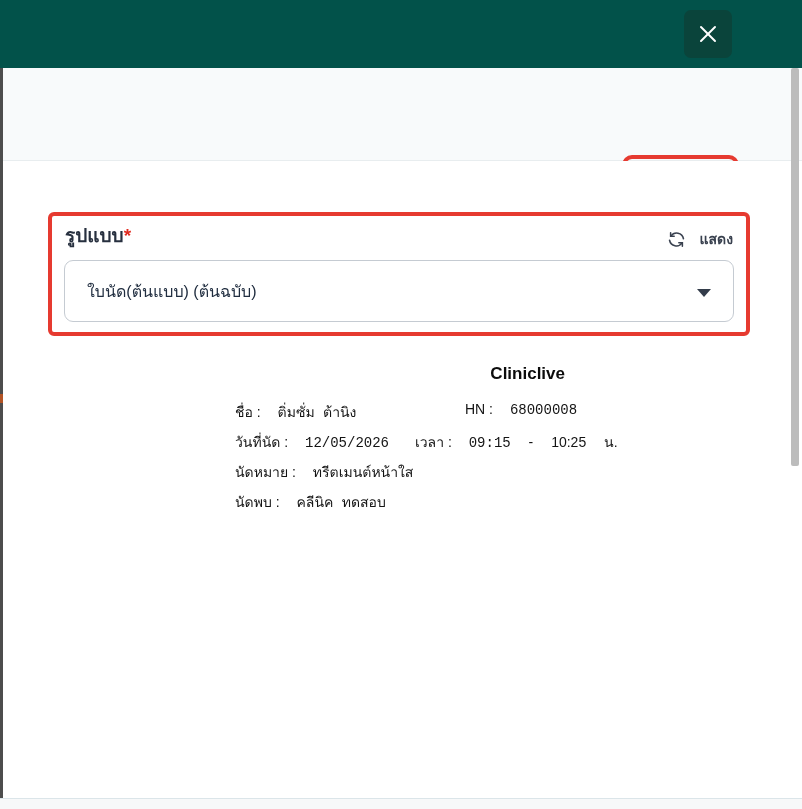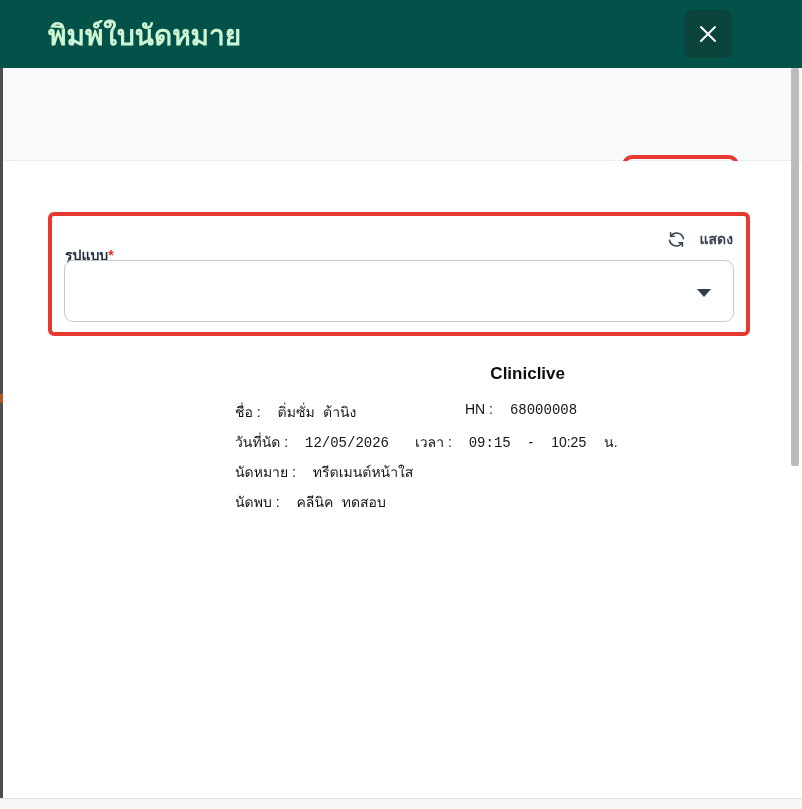--- a/index.html
+++ b/index.html
@@ -50,22 +50,22 @@
   }
   
   .content{
     position:absolute;left:0;top:161px;width:802px;height:637px;background:#ffffff;
   }
   .form-annotation{
     position:absolute;left:48px;top:51px;width:702px;height:124px;
     border:4px solid var(--highlight-red);border-radius:6px;
   }
   .format-label{
-    position:absolute;left:13px;top:28px;
-    font-size:14px;font-weight:bold;color:#27303f;
+    position:absolute;left:13px;top:4px;
+    font-size:19px;font-weight:bold;color:#27303f;
   }
   .required-mark{color:#e02b20;font-weight:bold;}
   .show-btn{
     position:absolute;right:13px;top:12px;
     display:flex;align-items:center;gap:14px;
     background:none;border:none;cursor:pointer;
     font-size:14px;font-weight:bold;color:#39414f;
     font-family:"Liberation Sans","DejaVu Sans",sans-serif;
   }
   .format-select{
@@ -112,21 +112,20 @@
     background:#f7f8f9;border-top:1px solid #dbe5e9;
   }
   svg{display:block;}
 </style>
 </head>
 <body>
 
 <div id="screen">
 
   <div class="modal-header">
-    <div class="modal-title">พิมพ์ใบนัดหมาย</div>
     <button class="close-btn">
       <span>
         <svg width="22" height="22" viewBox="0 0 22 22">
           <line x1="4" y1="4" x2="18" y2="18" stroke="#ffffff" stroke-width="2" stroke-linecap="round"></line>
           <line x1="18" y1="4" x2="4" y2="18" stroke="#ffffff" stroke-width="2" stroke-linecap="round"></line>
         </svg>
       </span>
     </button>
   </div>
 
@@ -157,20 +156,21 @@
           <svg width="19" height="17" viewBox="0 0 24 22" fill="none" stroke="#39414f" stroke-width="2" stroke-linecap="round">
             <path d="M21 10a9 9 0 0 0-16.2-3.4"></path>
             <polyline points="4.4,2.2 4.4,6.8 9,6.8" fill="none"></polyline>
             <path d="M3 12a9 9 0 0 0 16.2 3.4"></path>
             <polyline points="19.6,19.8 19.6,15.2 15,15.2" fill="none"></polyline>
           </svg>
         </span>
         <span>แสดง</span>
       </button>
       <div class="format-select">
+        <span class="format-select-value">ใบนัด(ต้นแบบ) (ต้นฉบับ)</span>
         <span class="select-caret"></span>
       </div>
     </div>
 
     <div class="preview">
       <div class="clinic-name">Cliniclive</div>
 
       <div class="p-row r1">
         <span>ชื่อ :</span>
         <span class="gap-sm">ติ่มซั่ม ต้านิง</span>

